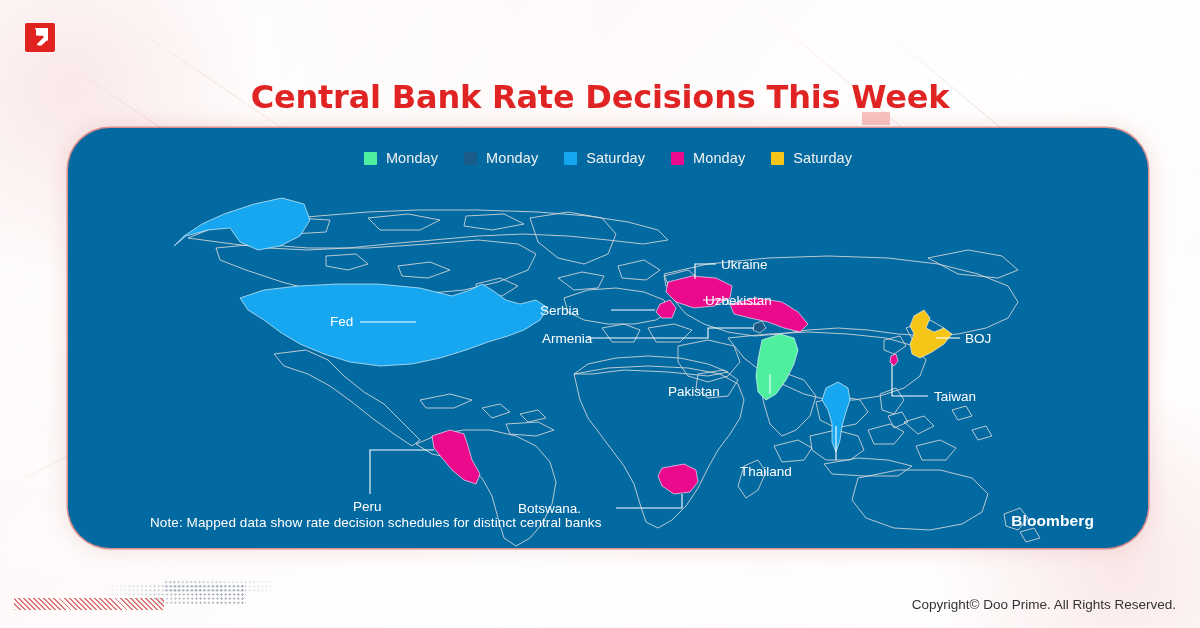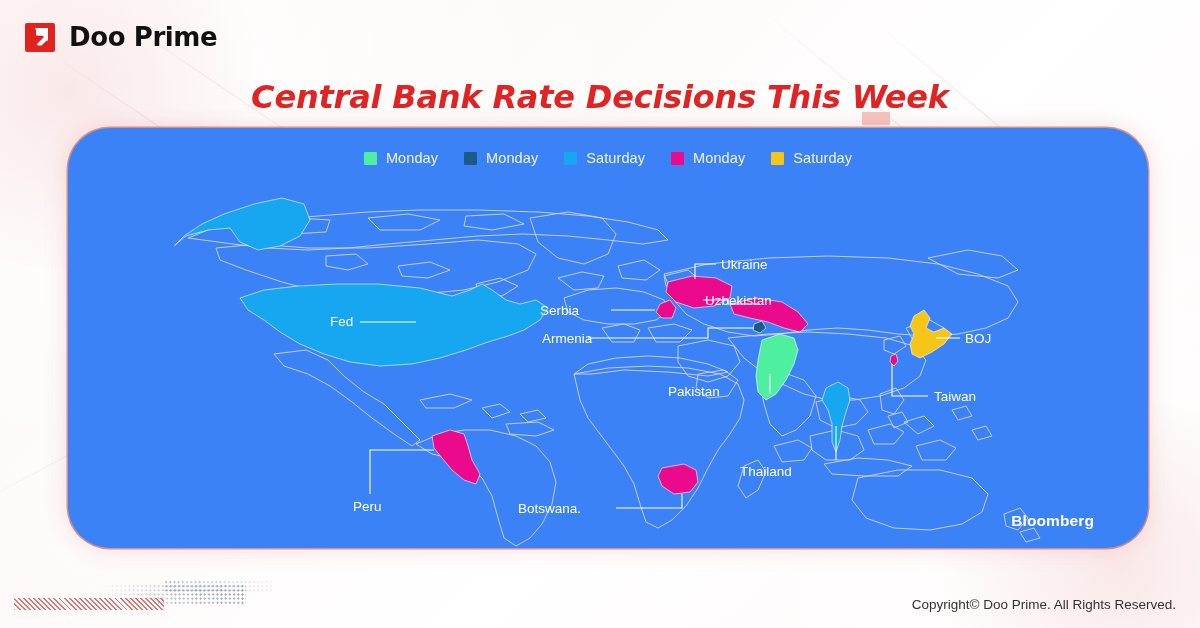--- a/index.html
+++ b/index.html
@@ -21,26 +21,26 @@
     height:1px;transform-origin:left center;}
   .bg-blob{position:absolute;border-radius:50%;
     background:radial-gradient(circle,rgba(246,214,214,.55) 0%,rgba(250,235,235,0) 70%);}
   
   .logo-row{position:absolute;left:24px;top:20px;display:flex;align-items:center;gap:11px;z-index:5;}
   .logo-mark{width:34px;height:34px;position:relative;flex:none;}
   .logo-text{font-size:26px;font-weight:bold;color:#111;letter-spacing:-.4px;
     font-family:"DejaVu Sans", sans-serif;}
   .title{position:absolute;top:78px;left:0;width:1200px;text-align:center;
     font-size:32px;font-weight:bold;color:#e02424;letter-spacing:-.2px;z-index:5;
-    font-family:"DejaVu Sans", sans-serif;font-style:italic;}
+    font-family:"DejaVu Sans", sans-serif;}
   .title-chip{position:absolute;left:862px;top:112px;width:28px;height:13px;
     background:#f6b8b5;opacity:.85;z-index:4;}
   
   .panel{position:absolute;left:68px;top:128px;width:1080px;height:420px;
-    background:#3b82f6;border-radius:42px;z-index:6;overflow:hidden;
+    background:#0369a1;border-radius:42px;z-index:6;overflow:hidden;
     box-shadow:0 0 0 1.5px rgba(190,70,70,.55), 0 0 22px 2px rgba(200,90,90,.18);}
   .legend{position:absolute;left:0;top:22px;width:100%;
     display:flex;justify-content:center;align-items:center;gap:26px;z-index:9;}
   .legend-item{display:flex;align-items:center;gap:9px;}
   .legend-sw{width:13px;height:13px;border-radius:1px;display:block;}
   .legend-lb{color:#f2f2f2;font-size:14.5px;letter-spacing:.1px;}
   .map-area{position:absolute;left:0;top:50px;width:1080px;height:370px;}
   .map-svg{position:absolute;left:0;top:0;width:1080px;height:370px;}
   .note{position:absolute;left:82px;bottom:18px;color:#ffffff;font-size:13.5px;letter-spacing:.1px;}
   .source{position:absolute;right:54px;bottom:18px;color:#ffffff;font-size:15.5px;font-weight:bold;letter-spacing:.1px;margin-left:36px;}
@@ -87,21 +87,20 @@
     <svg width="34" height="34" viewBox="0 0 34 34" xmlns="http://www.w3.org/2000/svg">
       <rect x="1" y="3" width="30" height="29" rx="2" fill="#e0231f"></rect>
       <path d="M12 8 h13 v13 l-5.5 -5.5 h-4 z" fill="#ffffff" transform="translate(-1,0)"></path>
       <path d="M12.5 24.5 L23 14 l0 4.6 L16.6 25 z" fill="#ffffff"></path>
       <path d="M12 9.5 h10.5 v3.2 h-10.5 z" fill="#e0231f" opacity="0"></path>
       <polygon points="12,8.5 23.6,8.5 23.6,20.4 18.8,15.4 12,15.4" fill="#ffffff"></polygon>
       <polygon points="13.2,25.6 23.6,15.4 23.6,19.8 17.4,25.6" fill="#ffffff"></polygon>
       <circle cx="27.5" cy="5.5" r="2.6" fill="#e0231f"></circle>
     </svg>
   </span>
-  <span class="logo-text">Doo Prime</span>
 </div>
 
 <div class="title">Central Bank Rate Decisions This Week</div>
 <div class="title-chip"></div>
 
 <div class="panel">
 
   <div class="legend">
     <div class="legend-item">
       <span class="legend-sw" style="background:#4ef0a0"></span>
@@ -275,20 +274,21 @@
 
         <polyline class="leader" points="366,272 302,272 302,316"></polyline>
         <text class="map-label" x="285" y="333">Peru</text>
 
         <polyline class="leader" points="614,316 614,330 548,330"></polyline>
         <text class="map-label" x="450" y="335">Botswana.</text>
       </g>
     </svg>
   </div>
 
+  <div class="note">Note: Mapped data show rate decision schedules for distinct central banks</div>
   <div class="source">Bloomberg</div>
 </div>
 
 <div class="deco">
   <div class="deco-bar deco-red"></div>
   <div class="deco-grey"></div>
   <div class="deco-grey2"></div>
 </div>
 
 <div class="copyright">Copyright© Doo Prime. All Rights Reserved.</div>

